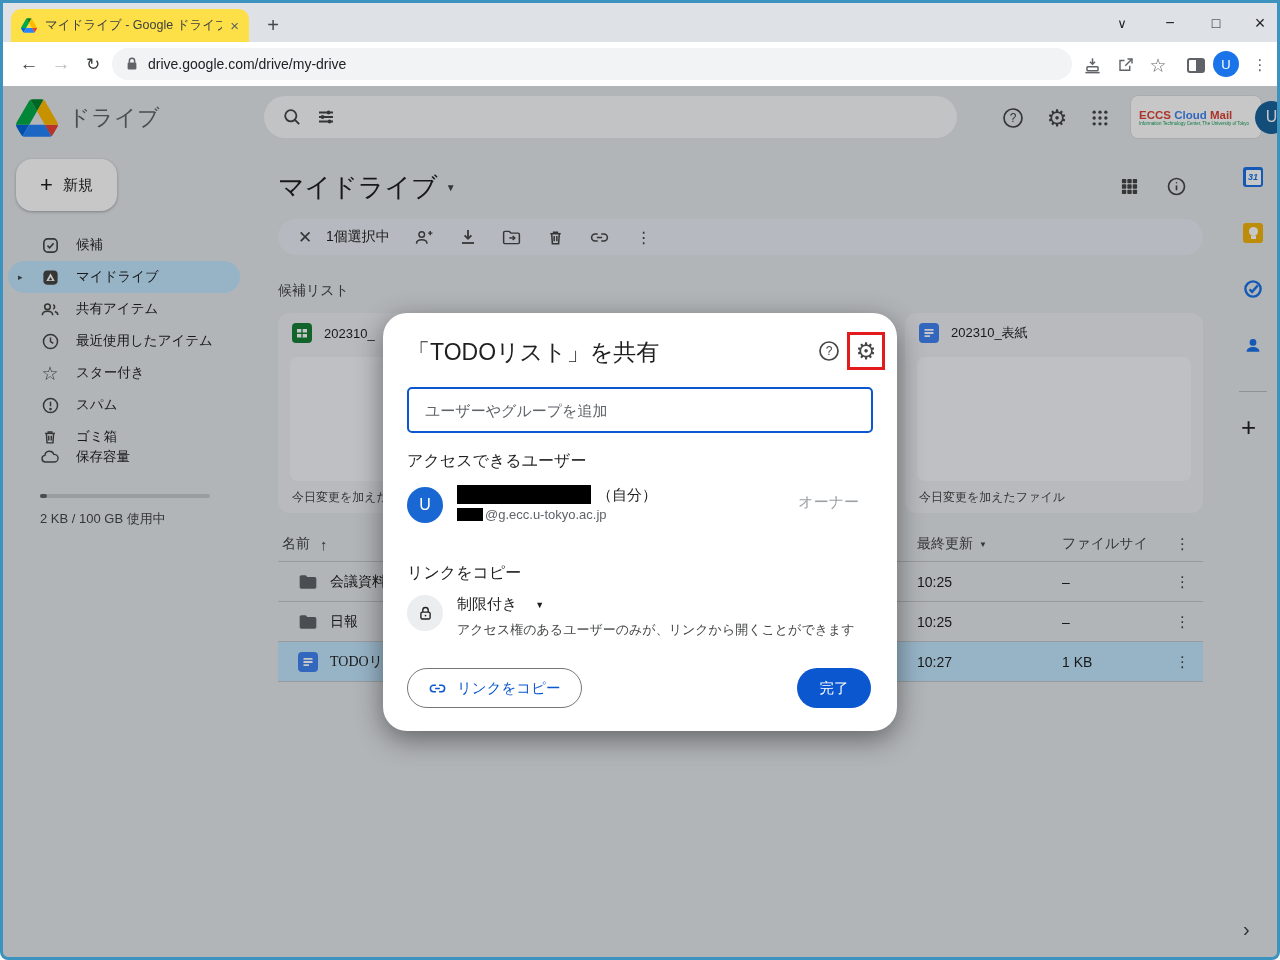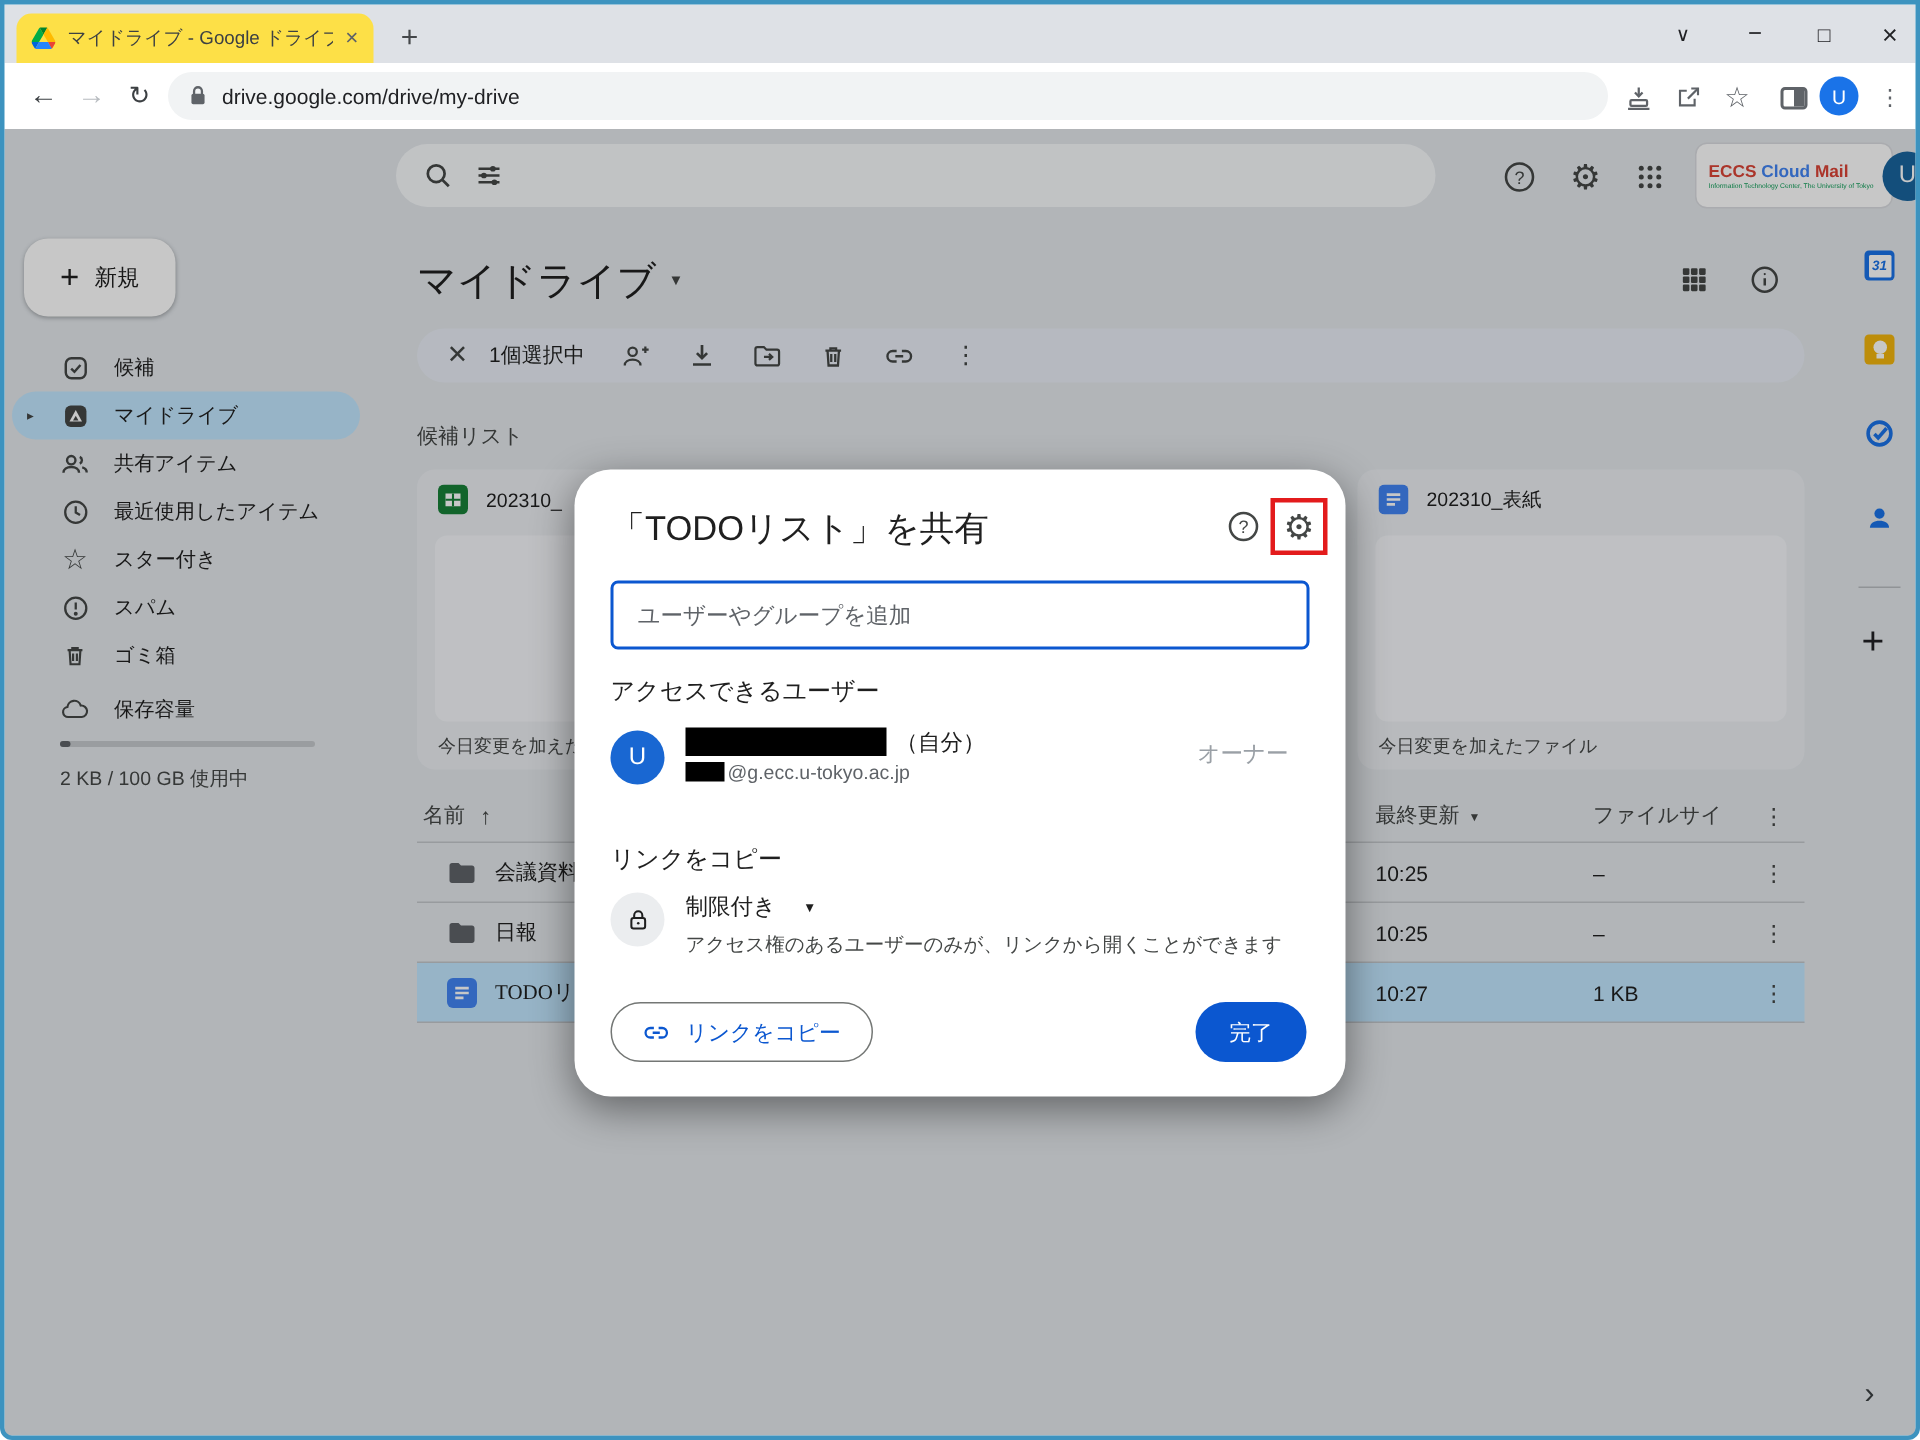--- a/index.html
+++ b/index.html
@@ -180,20 +180,31 @@
     <div style="width:18px;height:15px;border:2px solid #5f6368;border-radius:3px;position:relative;">
         <div style="position:absolute;right:0;top:0;bottom:0;width:7px;background:#5f6368;"></div>
       </div>
   </div>
   <div id="chrome-avatar" class="abs">U</div>
   <div class="chrome-ic abs" style="left:1246px; font-size:15px;">⋮</div>
 </div>
 
 <div id="content" class="abs">
 
+  <div id="logo-row" class="abs">
+    <svg width="42" height="38" viewBox="0 0 87.3 78">
+        <path fill="#0066da" d="m6.6 66.85 3.85 6.65c.8 1.4 1.95 2.5 3.3 3.3l13.75-23.8h-27.5c0 1.55.4 3.1 1.2 4.5z"></path>
+        <path fill="#00ac47" d="m43.65 25-13.75-23.8c-1.35.8-2.5 1.9-3.3 3.3l-25.4 44a9.06 9.06 0 0 0-1.2 4.5h27.5z"></path>
+        <path fill="#ea4335" d="m73.55 76.8c1.35-.8 2.5-1.9 3.3-3.3l1.6-2.75 7.65-13.25c.8-1.4 1.2-2.95 1.2-4.5h-27.5l5.85 11.5z"></path>
+        <path fill="#00832d" d="m43.65 25 13.75-23.8c-1.35-.8-2.9-1.2-4.5-1.2h-18.5c-1.6 0-3.15.45-4.5 1.2z"></path>
+        <path fill="#2684fc" d="m59.8 53h-32.3l-13.75 23.8c1.35.8 2.9 1.2 4.5 1.2h50.8c1.6 0 3.15-.45 4.5-1.2z"></path>
+        <path fill="#ffba00" d="m73.4 26.5-12.7-22c-.8-1.4-1.95-2.5-3.3-3.3l-13.75 23.8 16.15 28h27.45c0-1.55-.4-3.1-1.2-4.5z"></path>
+      </svg>
+    <span id="app-name">ドライブ</span>
+  </div>
 
   <div id="new-btn" class="abs">
     <span class="plus">+</span>
     <span>新規</span>
   </div>
 
   <div class="nav-item" style="top:143px;">
     <span class="nav-ic">
         <svg width="19" height="19" viewBox="0 0 20 20" fill="none" stroke="#444746" stroke-width="1.7">
           <rect x="3" y="3" width="14" height="14" rx="4"></rect>
@@ -251,21 +262,21 @@
   <div class="nav-item" style="top:303px;">
     <span class="nav-ic">
         <svg width="19" height="19" viewBox="0 0 20 20" fill="none" stroke="#444746" stroke-width="1.6">
           <circle cx="10" cy="10" r="7.4"></circle>
           <path d="M10 6v4.8"></path>
           <circle cx="10" cy="13.8" r="0.6" fill="#444746"></circle>
         </svg>
       </span>
     <span class="lbl">スパム</span>
   </div>
-  <div class="nav-item" style="top:371px;">
+  <div class="nav-item" style="top:355px;">
     <span class="nav-ic">
         <svg width="20" height="20" viewBox="0 0 24 24" fill="none" stroke="#444746" stroke-width="1.7">
           <path d="M6.5 18a4 4 0 0 1-.6-7.96 5.5 5.5 0 0 1 10.7-1.2A4.6 4.6 0 0 1 17.5 18z"></path>
         </svg>
       </span>
     <span class="lbl">保存容量</span>
   </div>
 
   <div id="storage-track" class="abs">
       <div id="storage-fill"></div>

